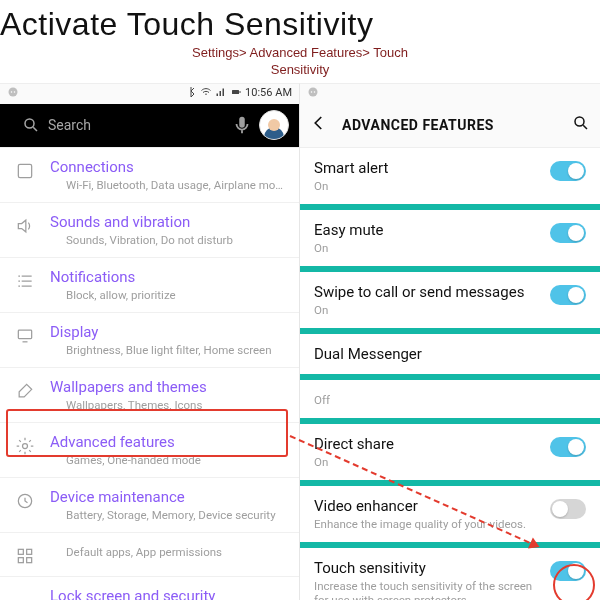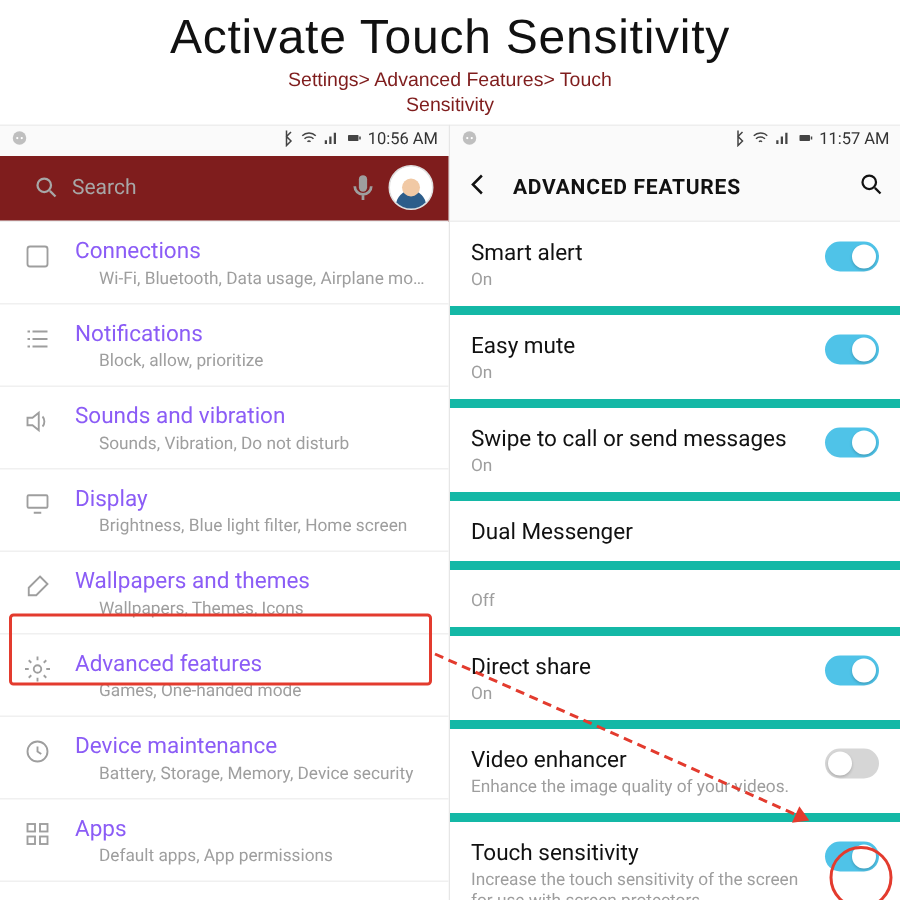--- a/index.html
+++ b/index.html
@@ -5,21 +5,20 @@
   * { box-sizing: border-box; margin: 0; padding: 0; }
   body {
     width: 600px;
     height: 600px;
     background: #fff;
     font-family: -apple-system, "Segoe UI", Roboto, Arial, sans-serif;
     overflow: hidden;
     position: relative;
   }
   .hero-title {
-    text-align: center;
     font-size: 32px;
     font-weight: 400;
     color: #111;
     margin-top: 6px;
     letter-spacing: 0.5px;
     font-family: "Century Gothic", "Avant Garde", sans-serif;
   }
   .hero-path {
     text-align: center;
     font-size: 13px;
@@ -55,21 +54,21 @@
   }
   .status .right { display: flex; gap: 3px; align-items: flex-start; }
   .status svg { width: 12px; height: 12px; fill: #444; }
 
   
   .search-row {
     display: flex;
     align-items: center;
     height: 44px;
     padding: 0 10px;
-    background: #7f1d1d;
+    background: #000000;
     border-bottom: 1px solid #eee;
   }
   .search-box {
     flex: 1;
     display: flex;
     align-items: center;
     gap: 8px;
     border-radius: 22px;
     padding: 6px 12px;
     color: #a7a7a7;
@@ -261,38 +260,38 @@
             </svg>
           </span>
     <div class="texts">
       <div class="title">Connections</div>
       <div class="sub">Wi-Fi, Bluetooth, Data usage, Airplane mode</div>
     </div>
         </div>
         <div class="row">
     <span class="icon-slot">
             <svg viewBox="0 0 24 24">
+              <path d="M4 9h4l5-4v14l-5-4H4z"></path>
+              <path d="M16 8c2 2 2 6 0 8"></path>
+            </svg>
+          </span>
+    <div class="texts">
+      <div class="title">Sounds and vibration</div>
+      <div class="sub">Sounds, Vibration, Do not disturb</div>
+    </div>
+        </div>
+        <div class="row">
+    <span class="icon-slot">
+            <svg viewBox="0 0 24 24">
               <path d="M4 6h2M8 6h12M4 12h2M8 12h12M4 18h2M8 18h12"></path>
             </svg>
           </span>
     <div class="texts">
       <div class="title">Notifications</div>
       <div class="sub">Block, allow, prioritize</div>
-    </div>
-        </div>
-        <div class="row">
-    <span class="icon-slot">
-            <svg viewBox="0 0 24 24">
-              <path d="M4 9h4l5-4v14l-5-4H4z"></path>
-              <path d="M16 8c2 2 2 6 0 8"></path>
-            </svg>
-          </span>
-    <div class="texts">
-      <div class="title">Sounds and vibration</div>
-      <div class="sub">Sounds, Vibration, Do not disturb</div>
     </div>
         </div>
         <div class="row">
     <span class="icon-slot">
             <svg viewBox="0 0 24 24">
               <rect x="4" y="5" width="16" height="10" rx="1"></rect>
               <path d="M9 19h6"></path>
             </svg>
           </span>
     <div class="texts">
@@ -338,21 +337,20 @@
         <div class="row">
     <span class="icon-slot">
             <svg viewBox="0 0 24 24">
               <rect x="4" y="4" width="6" height="6"></rect>
               <rect x="14" y="4" width="6" height="6"></rect>
               <rect x="4" y="14" width="6" height="6"></rect>
               <rect x="14" y="14" width="6" height="6"></rect>
             </svg>
           </span>
     <div class="texts">
-      <div class="title">Apps</div>
       <div class="sub">Default apps, App permissions</div>
     </div>
         </div>
         <div class="row">
     <span class="icon-slot"></span>
     <div class="texts">
       <div class="title">Lock screen and security</div>
 
     </div>
         </div>
@@ -363,36 +361,20 @@
 
   <div class="pane">
     <div class="status">
       <span>
         <svg viewBox="0 0 24 24">
             <circle cx="12" cy="12" r="9" fill="#bfbfbf"></circle>
             <circle cx="9" cy="12" r="1.5" fill="#fff"></circle>
             <circle cx="15" cy="12" r="1.5" fill="#fff"></circle>
           </svg>
       </span>
-      <span class="right">
-        <span><svg viewBox="0 0 24 24">
-              <path d="M12 2v20l6-6-6-6 6-6-6 6" stroke="#444" stroke-width="2" fill="none"></path>
-            </svg></span>
-        <span><svg viewBox="0 0 24 24">
-              <path d="M3 9c5-5 13-5 18 0M6 13c3-3 9-3 12 0M10 17c1-1 3-1 4 0" stroke="#444" stroke-width="2" fill="none"></path>
-            </svg></span>
-        <span><svg viewBox="0 0 24 24">
-              <path d="M3 20h3v-5H3zM9 20h3V10H9zM15 20h3V5h-3z" fill="#444"></path>
-            </svg></span>
-        <span><svg viewBox="0 0 24 24">
-              <rect x="4" y="8" width="14" height="8" rx="1" fill="#444"></rect>
-              <rect x="19" y="10" width="2" height="4" fill="#444"></rect>
-            </svg></span>
-        <span>11:57 AM</span>
-      </span>
     </div>
 
     <div class="af-header">
       <span>
         <svg viewBox="0 0 24 24" width="18" height="18">
             <path d="M15 4l-8 8 8 8" stroke="#111" stroke-width="2.2" fill="none"></path>
           </svg>
       </span>
       <span class="title">ADVANCED FEATURES</span>
       <span>

